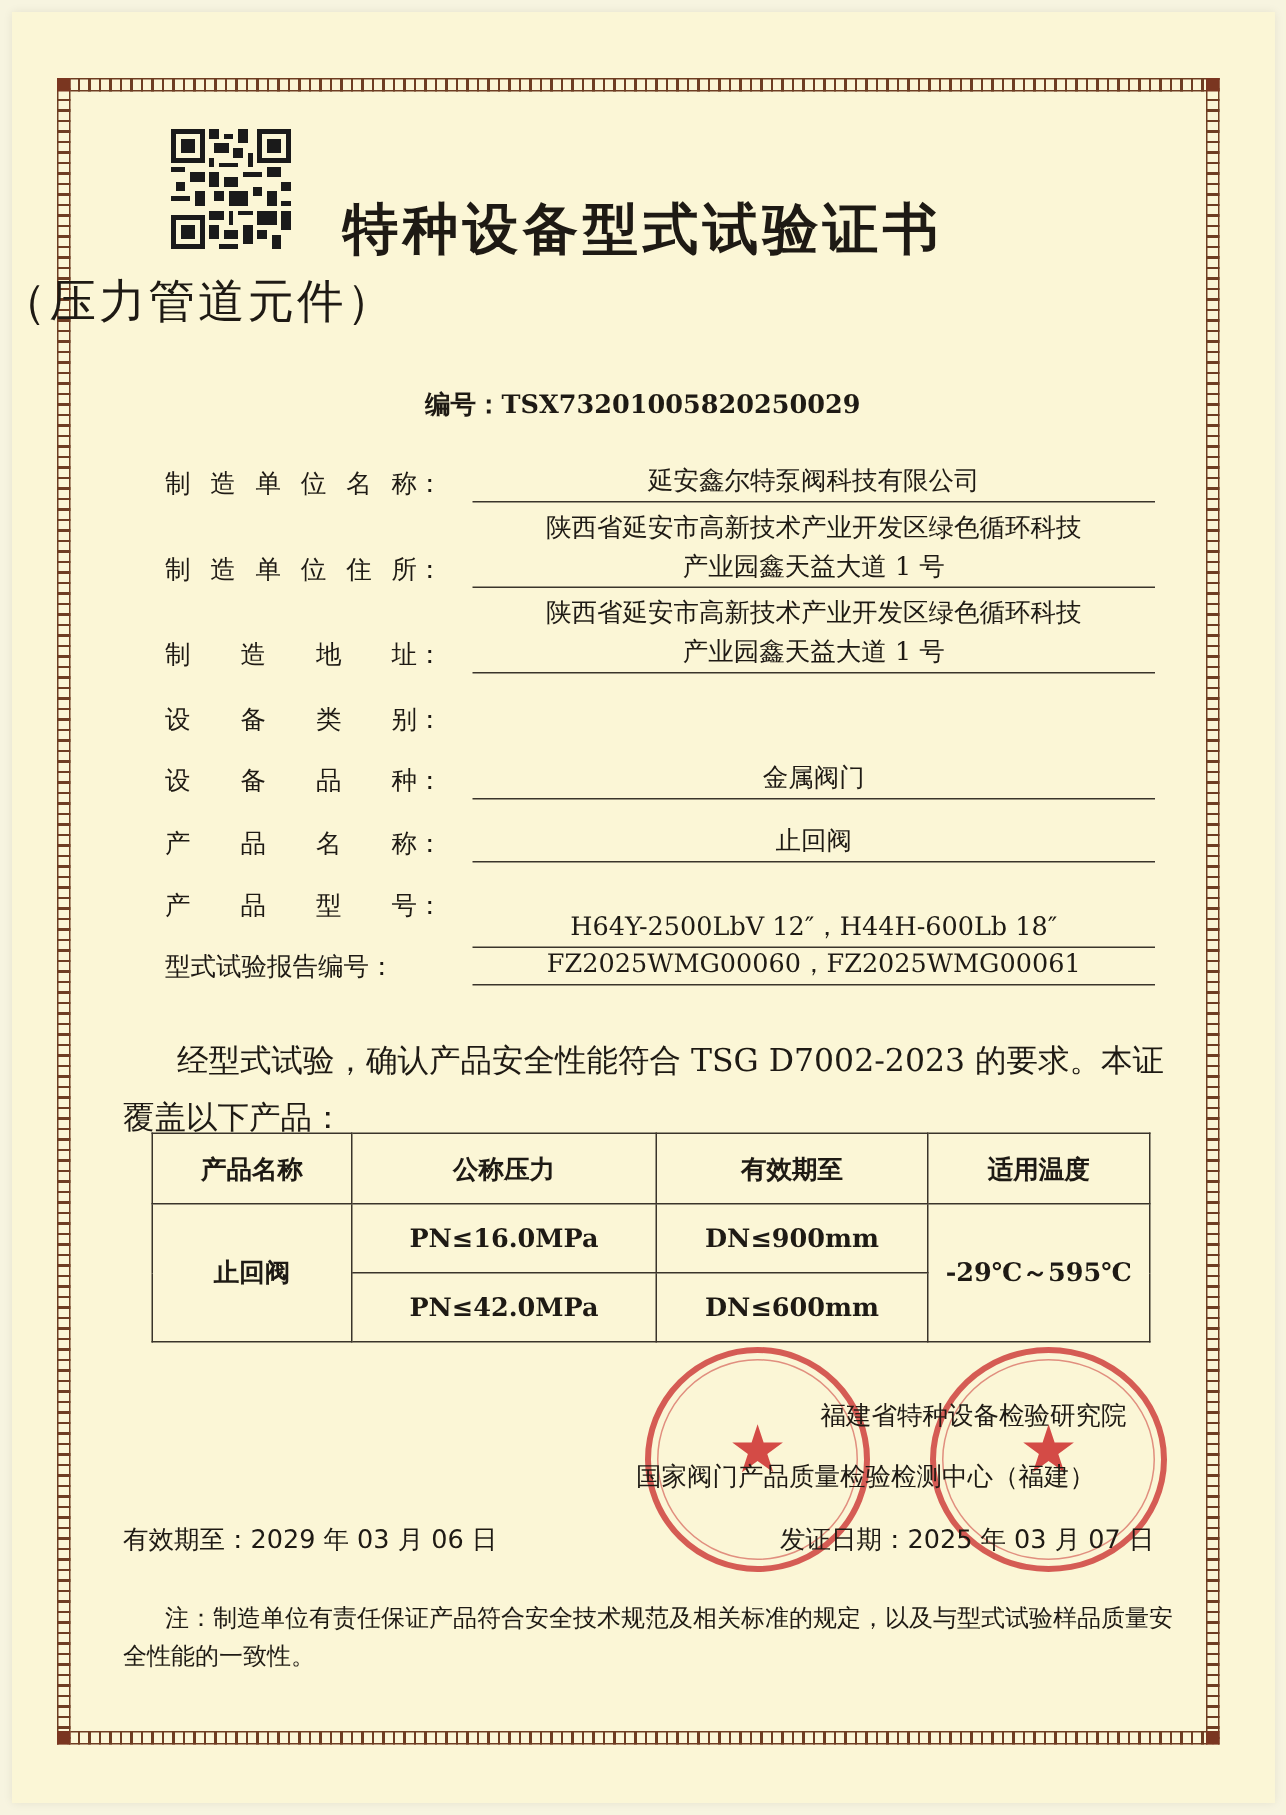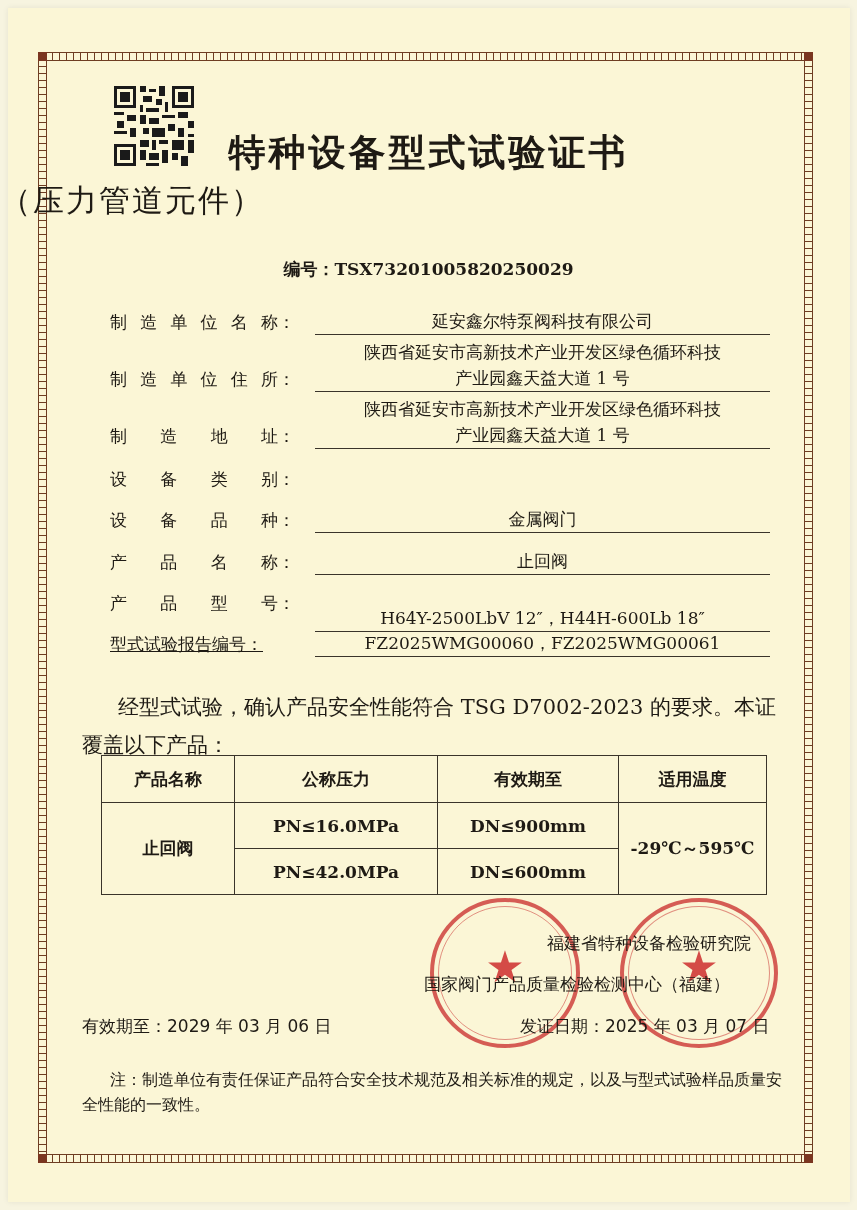--- a/index.html
+++ b/index.html
@@ -159,21 +159,21 @@
   <div class="label" style="top:2px;">
     <span>产</span>
       <span>品</span>
       <span>型</span>
       <span>号：</span>
   </div>
   <div class="value" style="top:0;margin-top:16px;">H64Y-2500LbV 12″，H44H-600Lb 18″</div>
 </div>
 
 <div class="field" style="top:631px;height:28px;">
-  <div class="label" style="top:2px;text-decoration:underline;">
+  <div class="label" style="top:2px;">
     <span>型式试验报告编号：</span>
   </div>
   <div class="value" style="top:0;">FZ2025WMG00060，FZ2025WMG00061</div>
 </div>
 
 <div class="statement">经型式试验，确认产品安全性能符合 TSG D7002-2023 的要求。本证覆盖以下产品：</div>
 
 <table class="products">
   <tbody>
       <tr>

